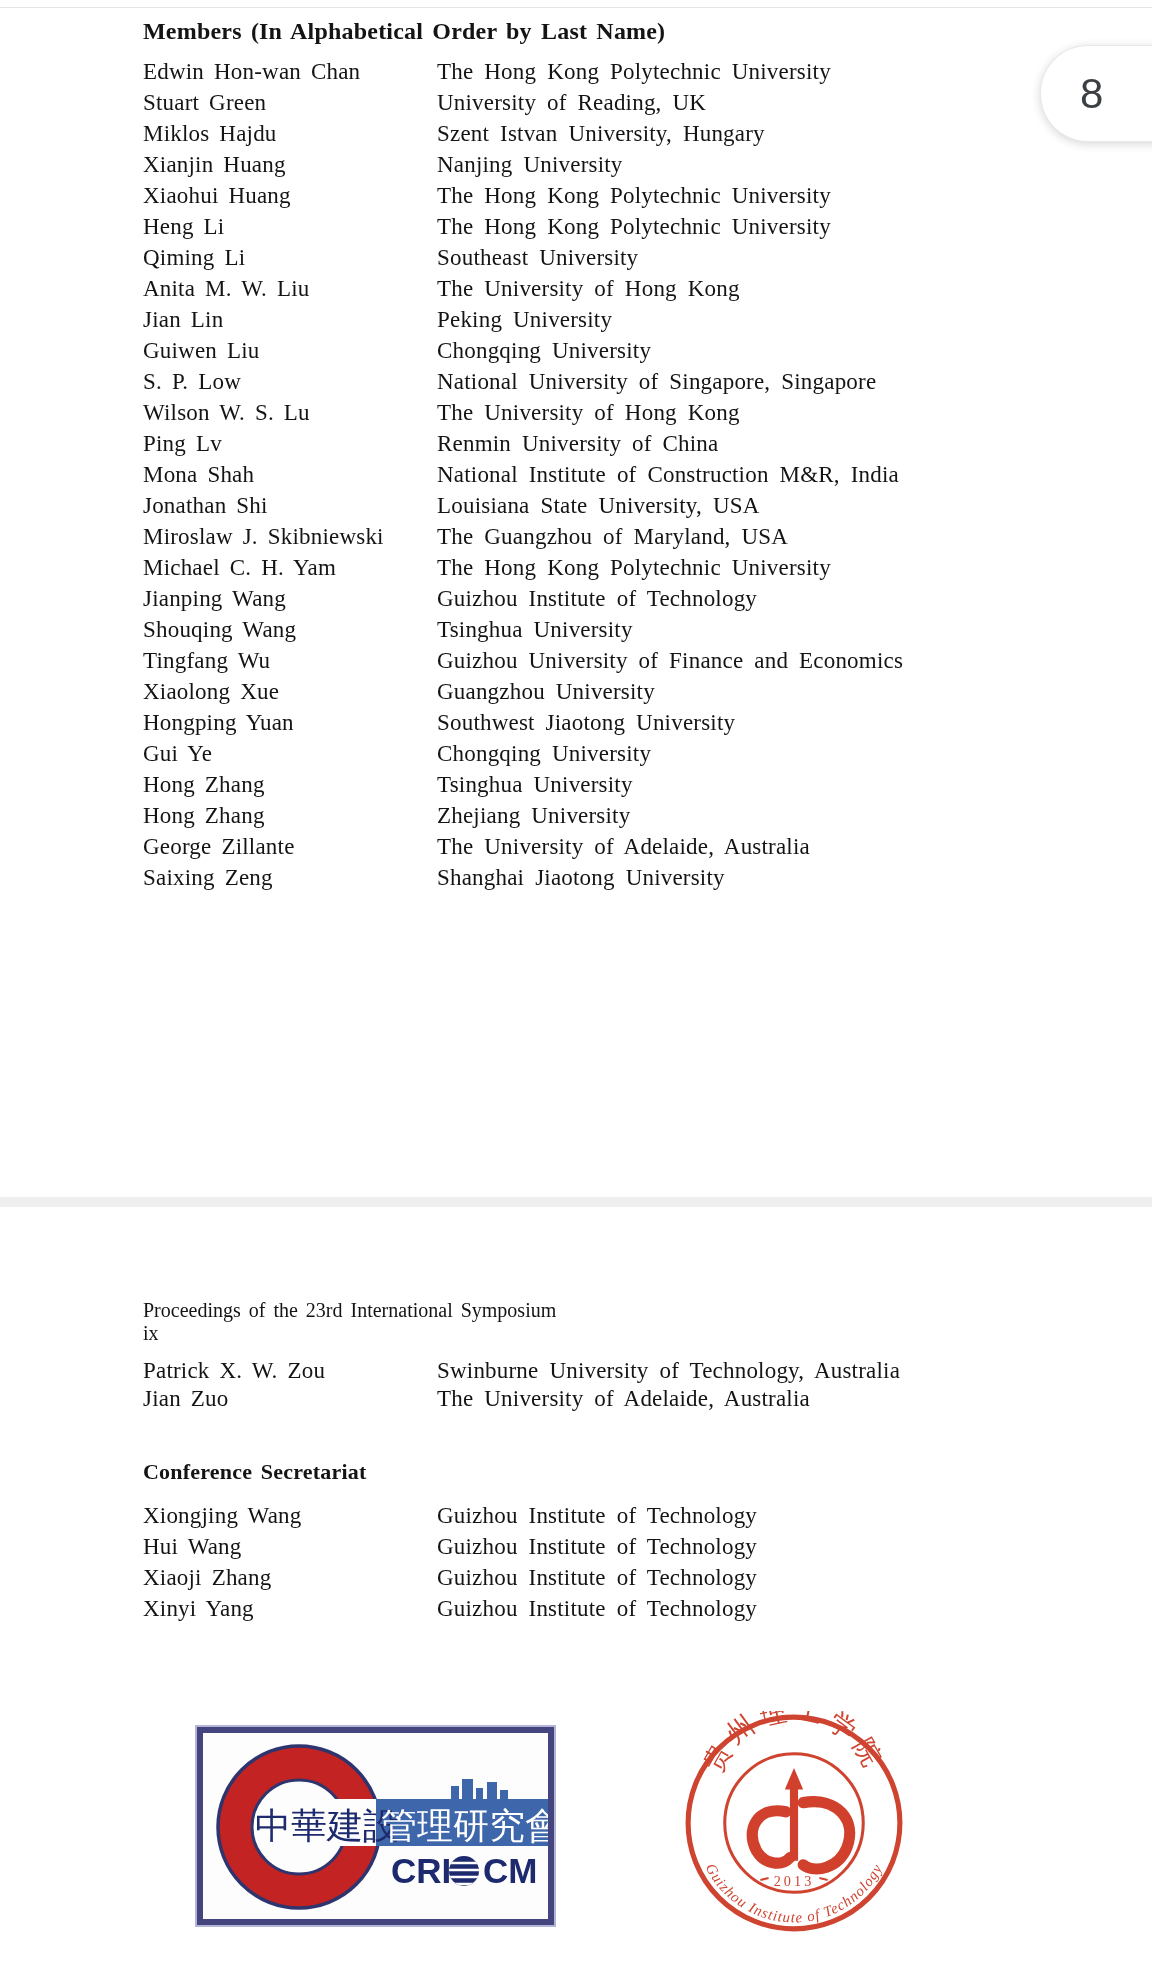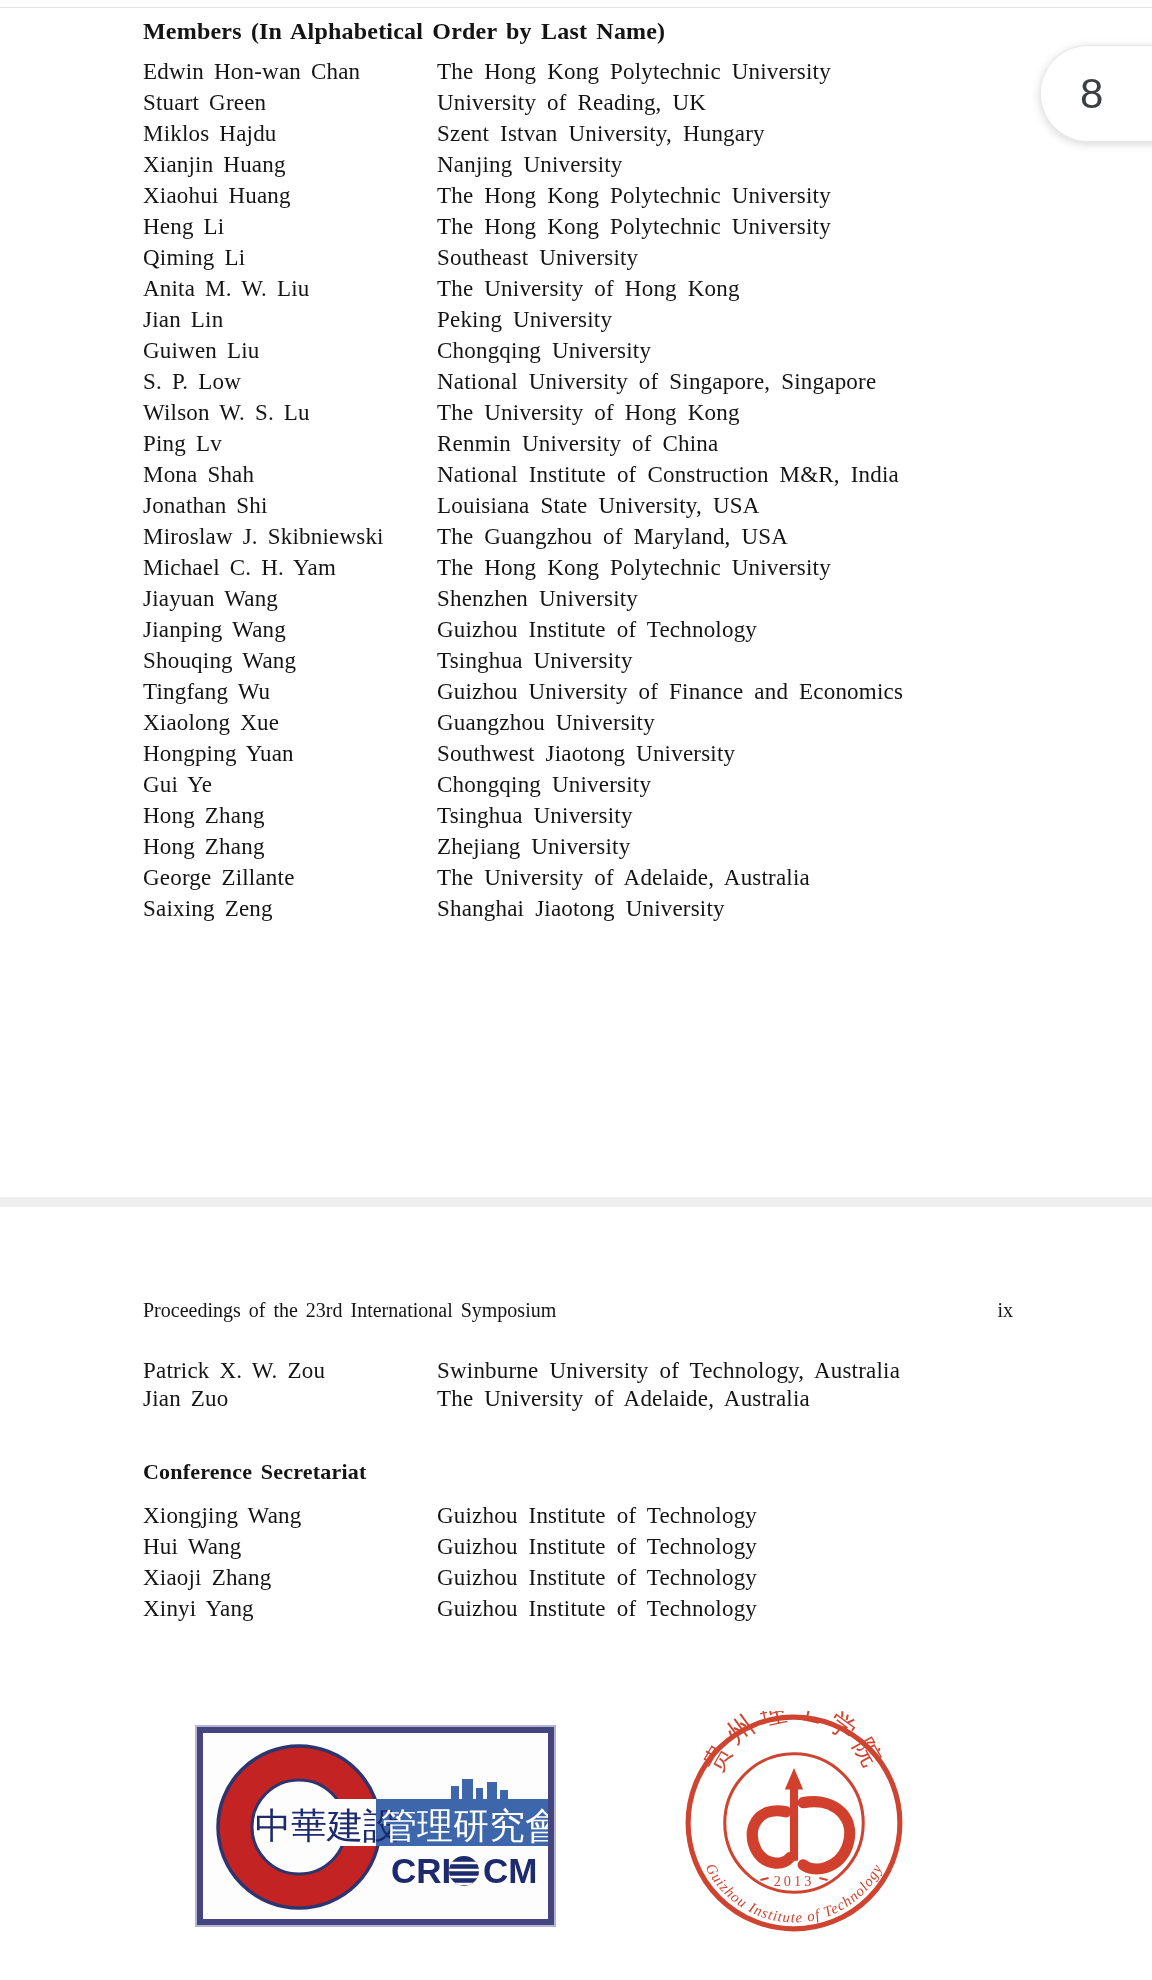--- a/index.html
+++ b/index.html
@@ -24,21 +24,21 @@
   #page2-members{top:1357px;}
   #secretariat-list{top:1500px;}
   .member-row{display:flex;line-height:31px;font-size:23px;white-space:nowrap;}
   #page2-members .member-row{line-height:28px;}
   .member-name{width:294px;flex:0 0 294px;letter-spacing:.2px;word-spacing:4px;}
   .member-aff{letter-spacing:.2px;word-spacing:5px;}
 
   .running-header{
     position:absolute;left:143px;top:1299px;width:870px;
     display:flex;justify-content:space-between;align-items:baseline;
-    font-size:20px;word-spacing:3px;white-space:nowrap;
+    font-size:20px;word-spacing:3px;white-space:nowrap;flex-direction:column;
   }
 
   .page-badge{
     position:absolute;left:1040px;top:45px;width:130px;height:95px;
     background:#ffffff;border:1px solid #e7e7e7;border-right:none;
     border-radius:48px 0 0 48px;
     box-shadow:0 2px 10px rgba(0,0,0,.16);
     display:flex;align-items:center;justify-content:flex-start;
     font-family:"Liberation Sans","DejaVu Sans",sans-serif;
     font-size:42px;color:#3c4043;
@@ -120,24 +120,20 @@
     <span class="member-name">Jonathan Shi</span>
     <span class="member-aff">Louisiana State University, USA</span>
   </div>
     <div class="member-row">
     <span class="member-name">Miroslaw J. Skibniewski</span>
     <span class="member-aff">The Guangzhou of Maryland, USA</span>
   </div>
     <div class="member-row">
     <span class="member-name">Michael C. H. Yam</span>
     <span class="member-aff">The Hong Kong Polytechnic University</span>
-  </div>
-    <div class="member-row">
-    <span class="member-name">Jiayuan Wang</span>
-    <span class="member-aff">Shenzhen University</span>
   </div>
     <div class="member-row">
     <span class="member-name">Jianping Wang</span>
     <span class="member-aff">Guizhou Institute of Technology</span>
   </div>
     <div class="member-row">
     <span class="member-name">Shouqing Wang</span>
     <span class="member-aff">Tsinghua University</span>
   </div>
     <div class="member-row">

